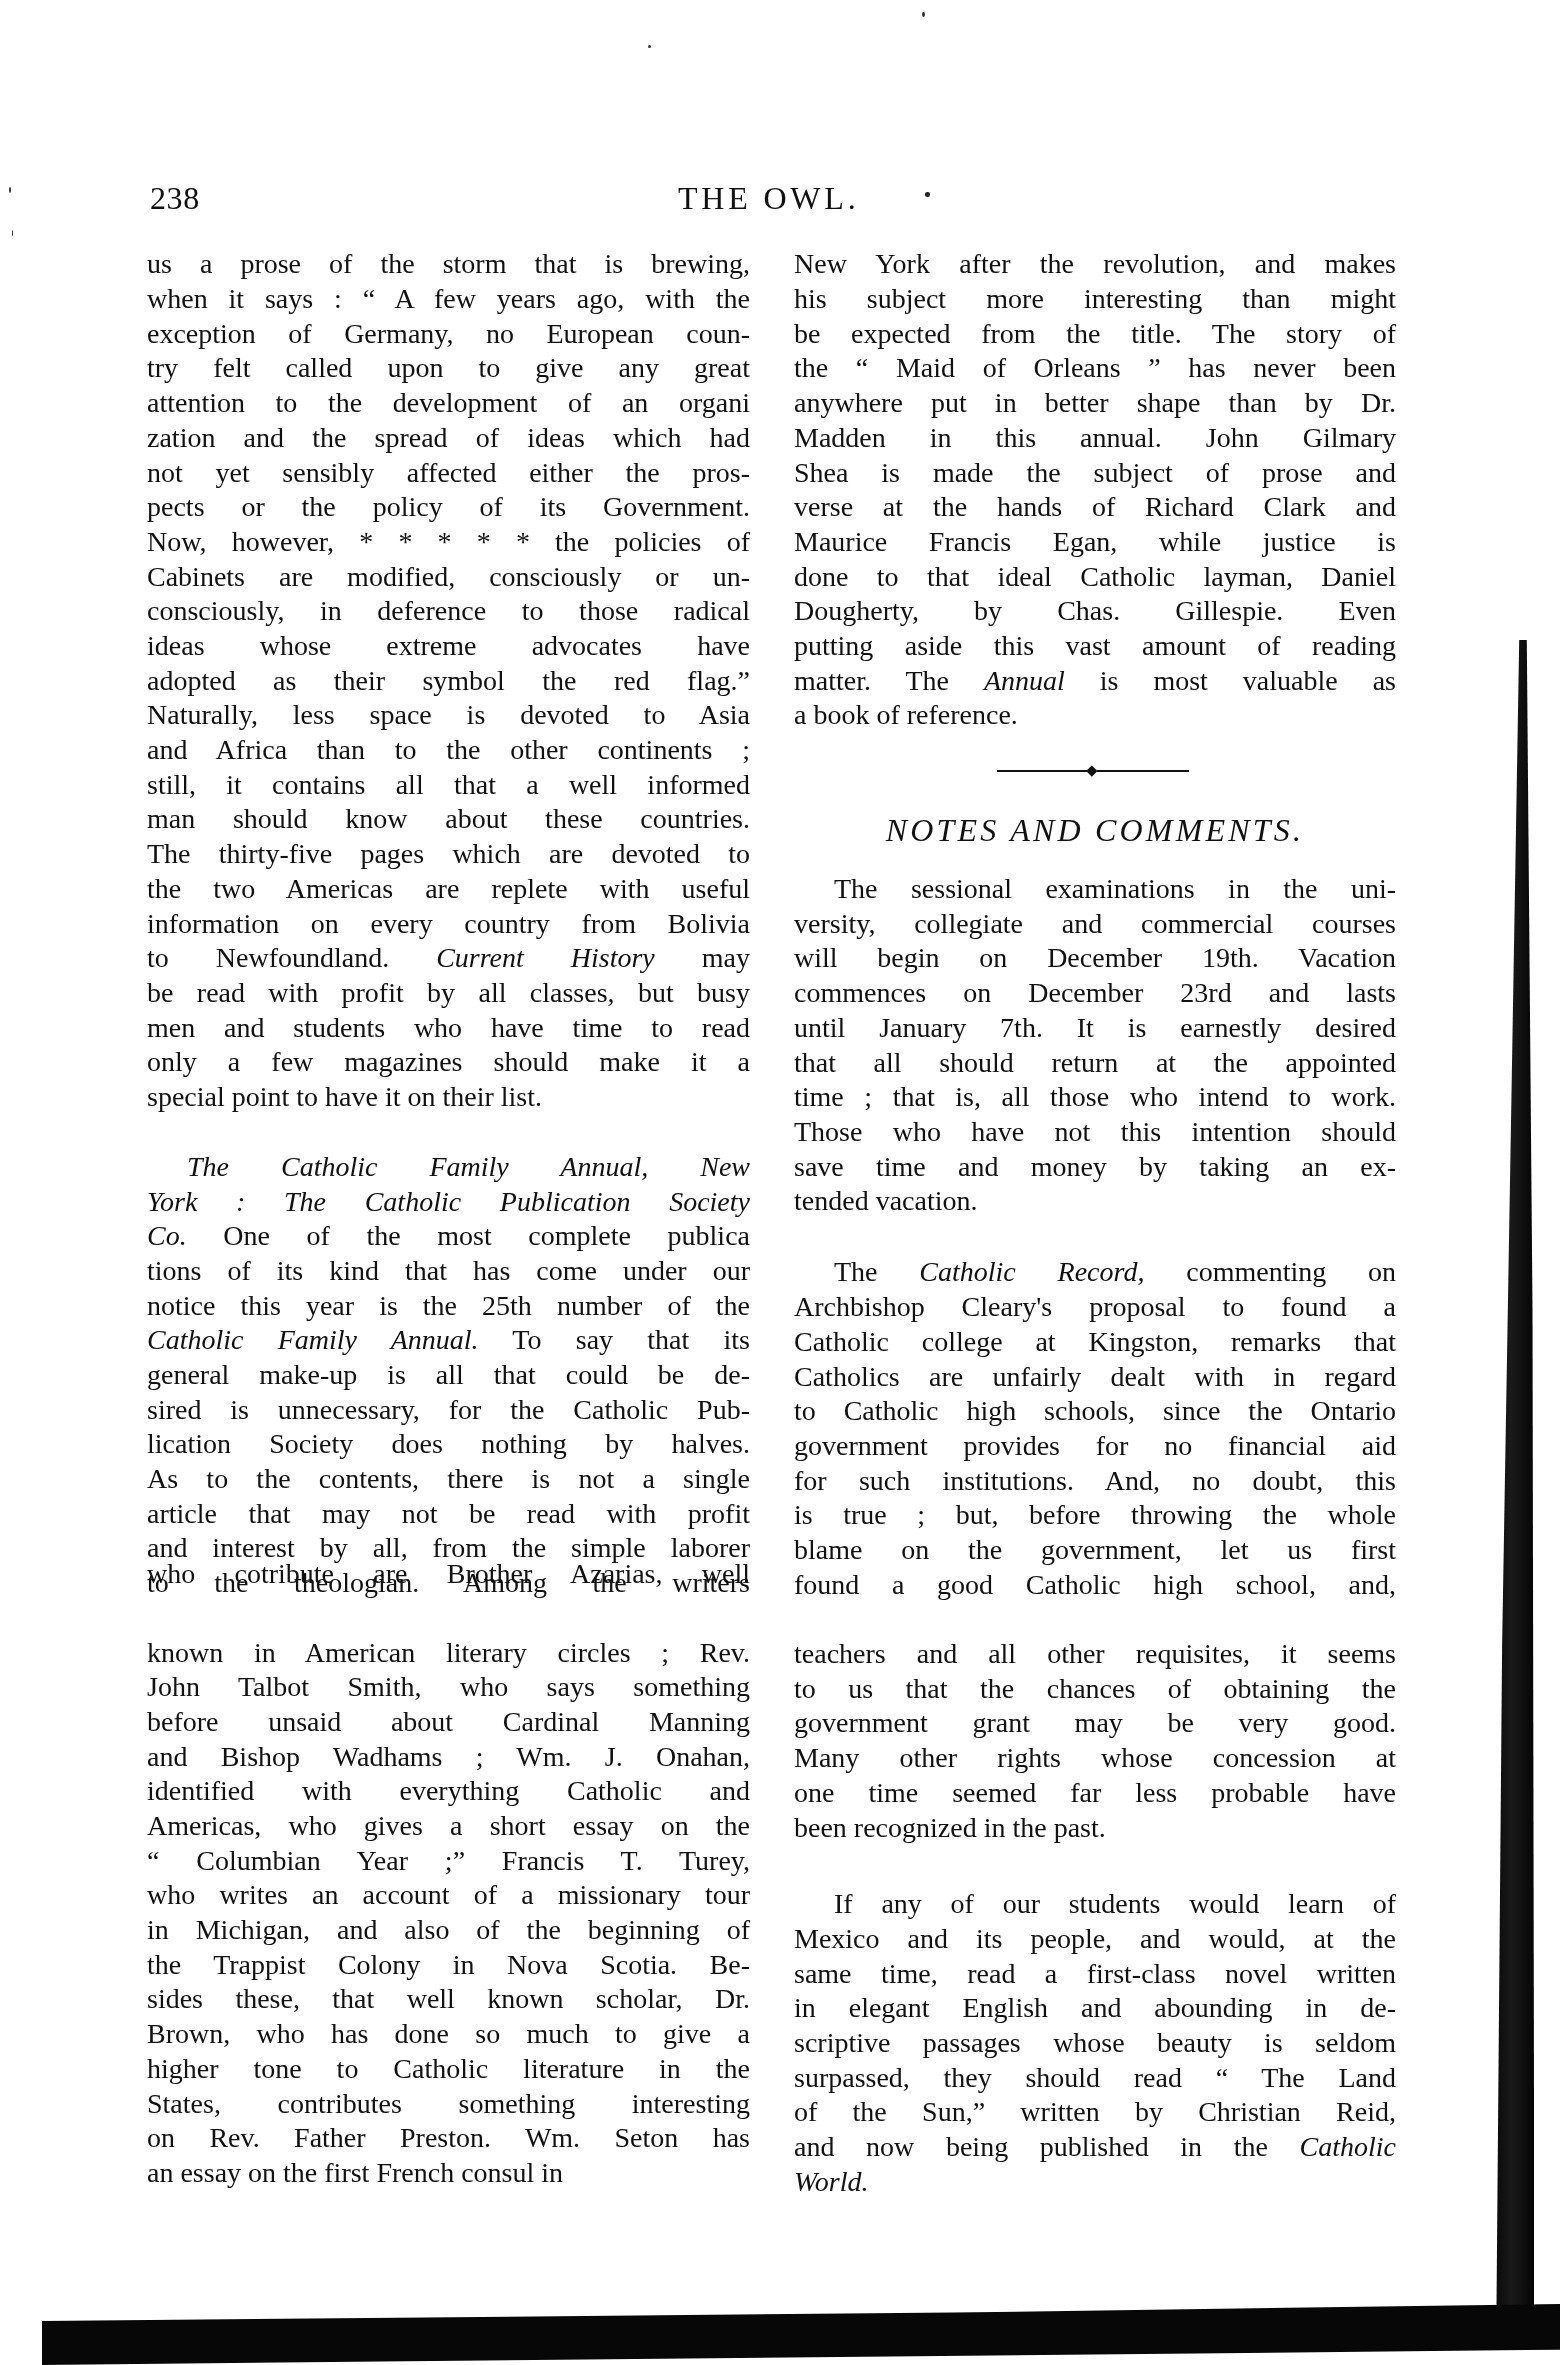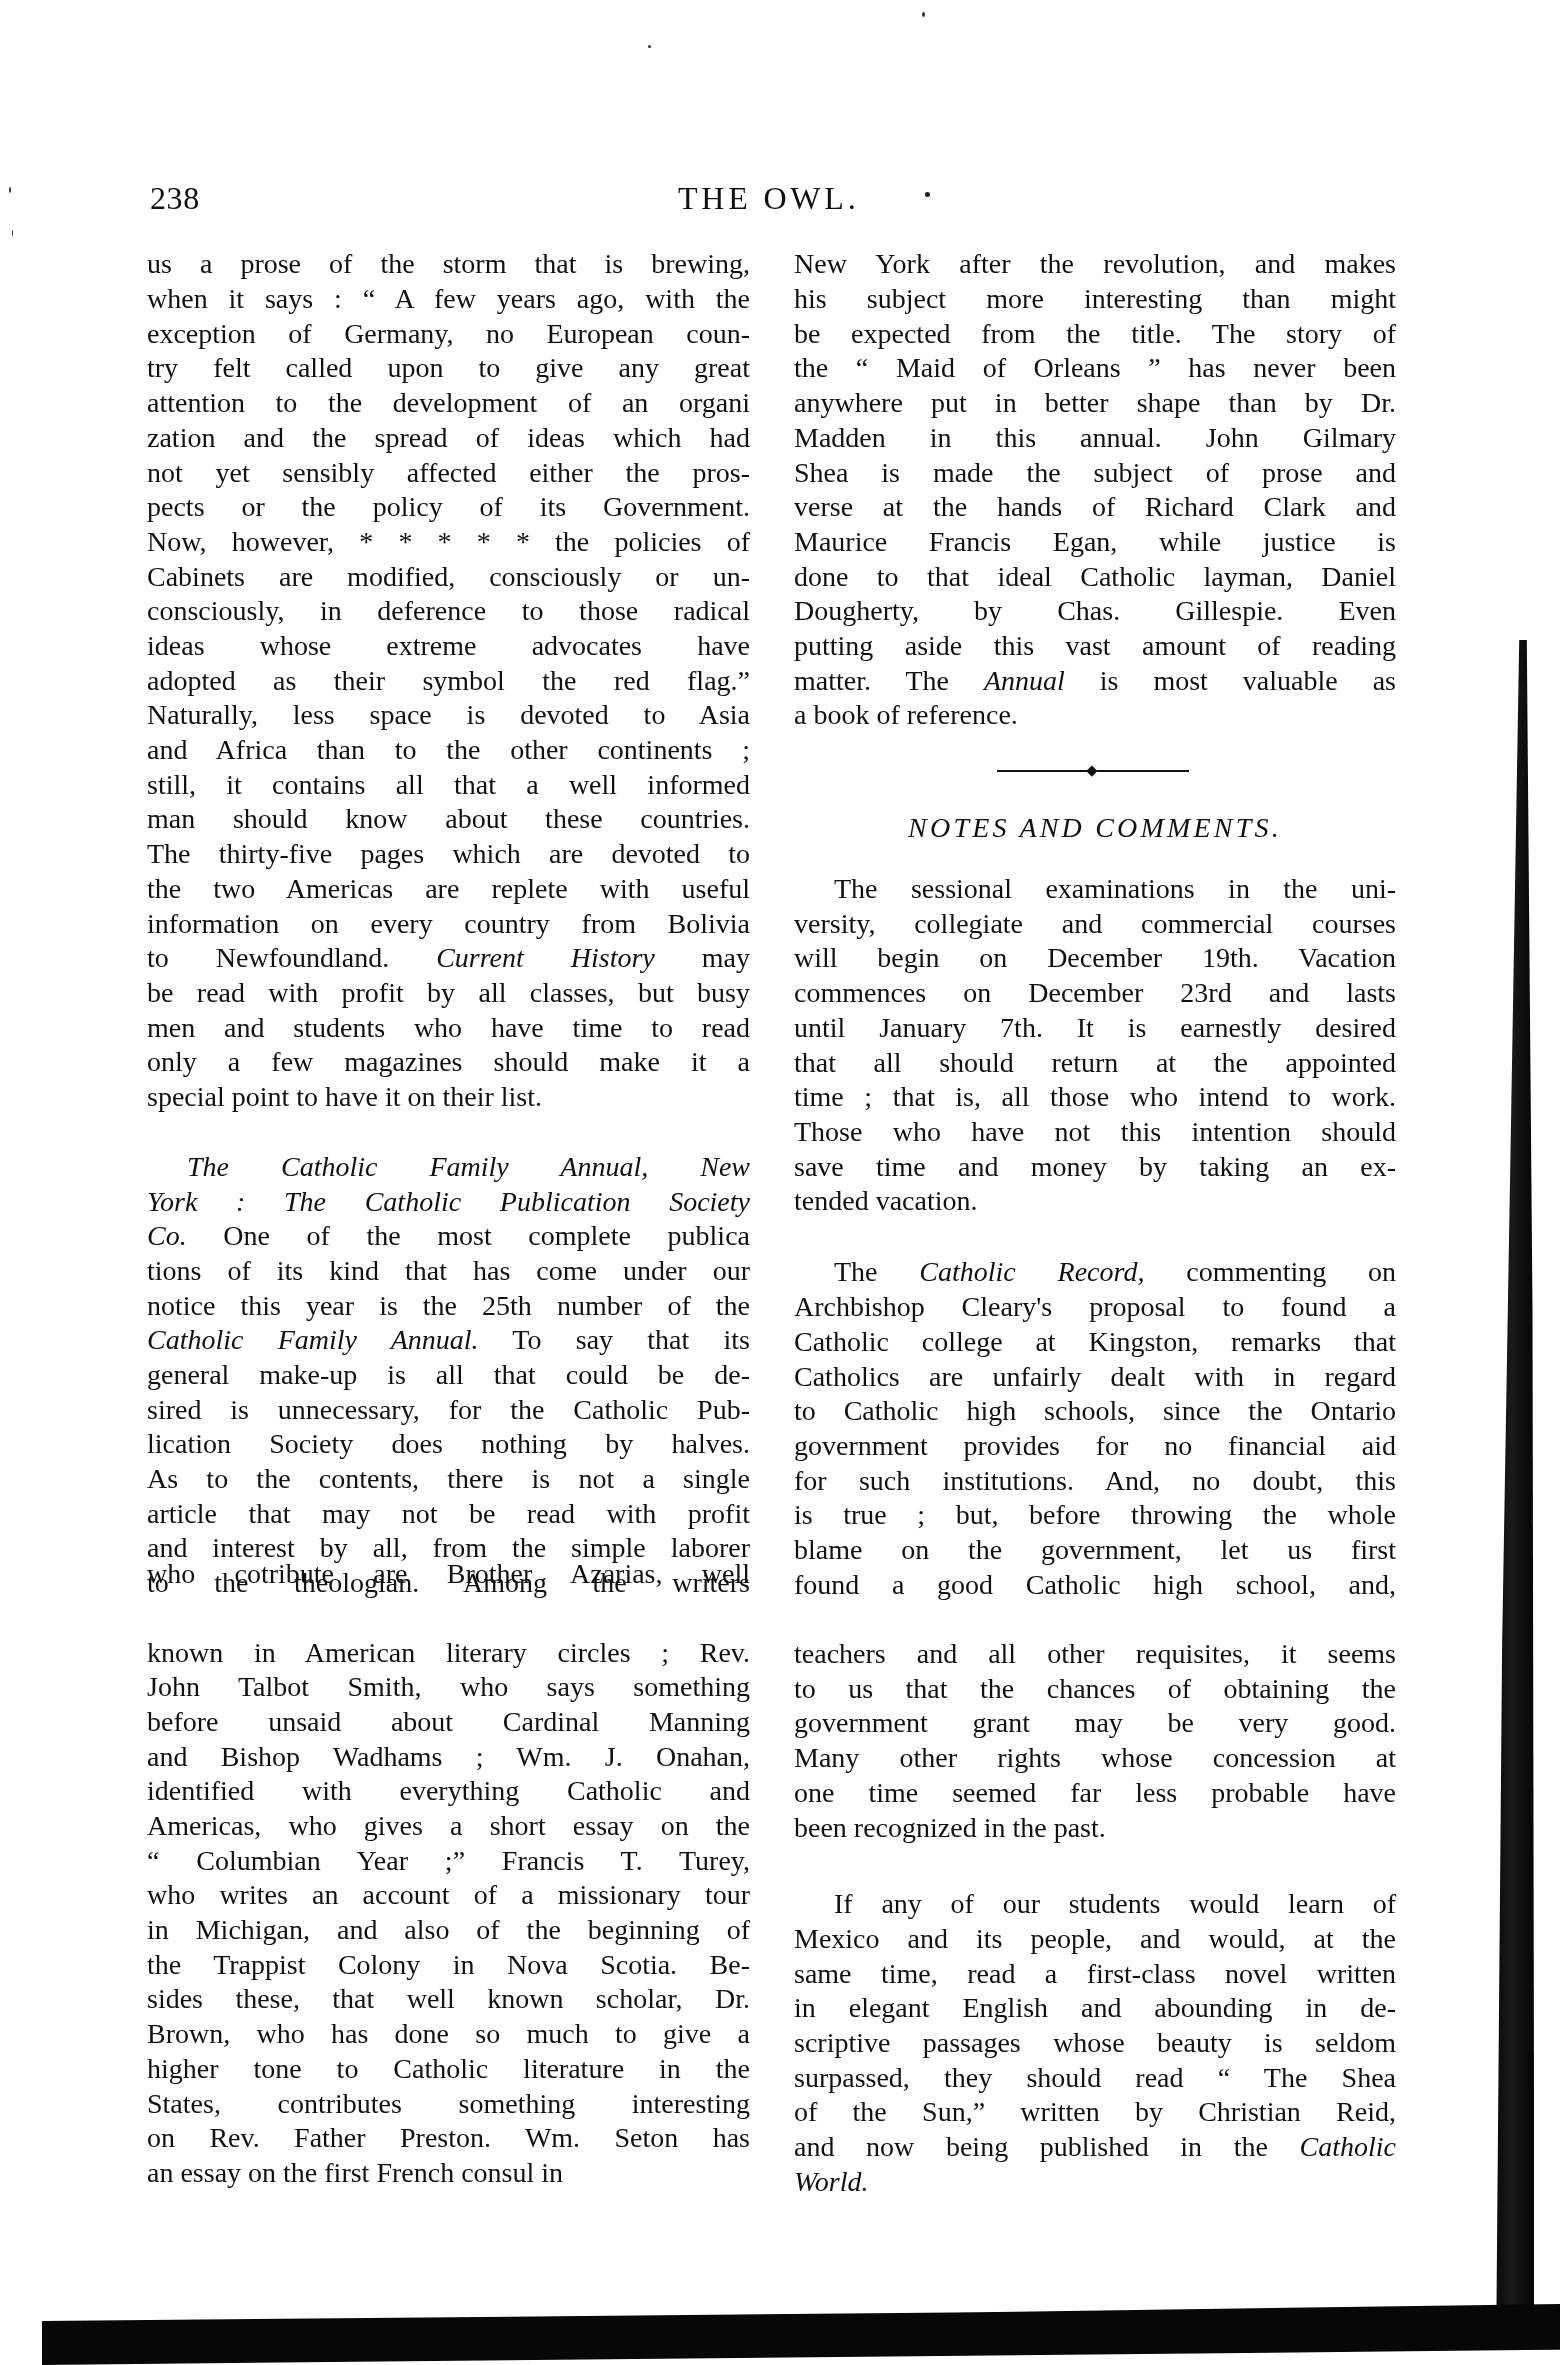--- a/index.html
+++ b/index.html
@@ -11,21 +11,21 @@
   .head-dot { left:925px; top:192px; width:4.5px; height:4.5px; background:#222; border-radius:50%; }
   .col { position:absolute; }
   .col-left { left:147px; width:603px; }
   .col-right { left:794px; width:602px; }
   .ln { position:absolute; left:0; right:0; height:35px; line-height:35px; font-size:28px;
         white-space:nowrap; text-align:justify; text-align-last:justify; }
   .ln.end { text-align-last:left; }
   .ln.indent { padding-left:40px; }
   .ln i, .it { font-style:italic; }
   .heading { position:absolute; left:794px; width:602px; top:812px; text-align:center;
-             font-size:28px; font-style:italic; letter-spacing:3.2px; }
+             font-size:32px; font-style:italic; letter-spacing:3.2px; }
   .ornament { position:absolute; left:997px; top:768px; width:192px; height:6.4px; }
   .ornament .bar { position:absolute; top:1.9px; height:2.6px; background:#111; }
   .ornament .diamond { position:absolute; left:91px; top:-1.3px; width:7.7px; height:7.7px; background:#111; transform:rotate(45deg); }
   .edge-right { position:absolute; right:25.6px; top:640px; width:38px; height:1677px;
                 background:linear-gradient(90deg,#0a0a0a,#1a1a1a 40%,#050505);
                 clip-path:polygon(60% 0,80% 0,95% 40%,100% 100%,0 100%,15% 60%); }
   .edge-bottom { position:absolute; left:42px; top:2304px; width:1519px; height:61px;
                  background:#070707; clip-path:polygon(0 28%,60% 14%,100% 0,100% 75%,0 100%); }
   .speck { position:absolute; background:#333; border-radius:50%; }
 </style>
@@ -132,21 +132,21 @@
     <div class="ln" style="top: 1671px;"><span>to us that the chances of obtaining the</span></div>
     <div class="ln" style="top: 1705px;"><span>government grant may be very good.</span></div>
     <div class="ln" style="top: 1740px;"><span>Many other rights whose concession at</span></div>
     <div class="ln" style="top: 1775px;"><span>one time seemed far less probable have</span></div>
     <div class="ln end" style="top: 1810px;"><span>been recognized in the past.</span></div>
     <div class="ln indent" style="top: 1886px;"><span>If any of our students would learn of</span></div>
     <div class="ln" style="top: 1921px;"><span>Mexico and its people, and would, at the</span></div>
     <div class="ln" style="top: 1956px;"><span>same time, read a first-class novel written</span></div>
     <div class="ln" style="top: 1990px;"><span>in elegant English and abounding in de-</span></div>
     <div class="ln" style="top: 2025px;"><span>scriptive passages whose beauty is seldom</span></div>
-    <div class="ln" style="top: 2060px;"><span>surpassed, they should read “ The Shea</span></div>
+    <div class="ln" style="top: 2060px;"><span>surpassed, they should read “ The Land</span></div>
     <div class="ln" style="top: 2094px;"><span>of the Sun,” written by Christian Reid,</span></div>
     <div class="ln" style="top: 2129px;"><span>and now being published in the </span><span class="it">Catholic</span></div>
     <div class="ln end" style="top: 2164px;"><span class="it">World.</span></div>
   </div>
 
 <div class="ornament">
   <div class="bar" style="left:0;width:90px;"></div>
   <div class="diamond"></div>
   <div class="bar" style="left:100px;width:92px;"></div>
 </div>

